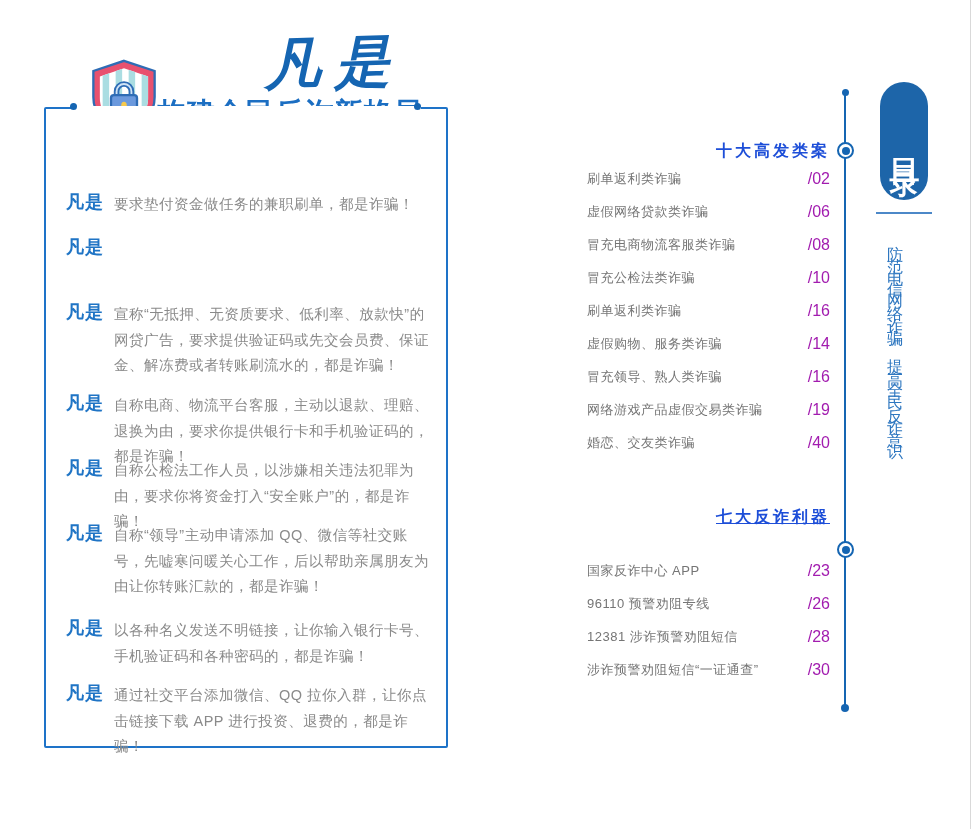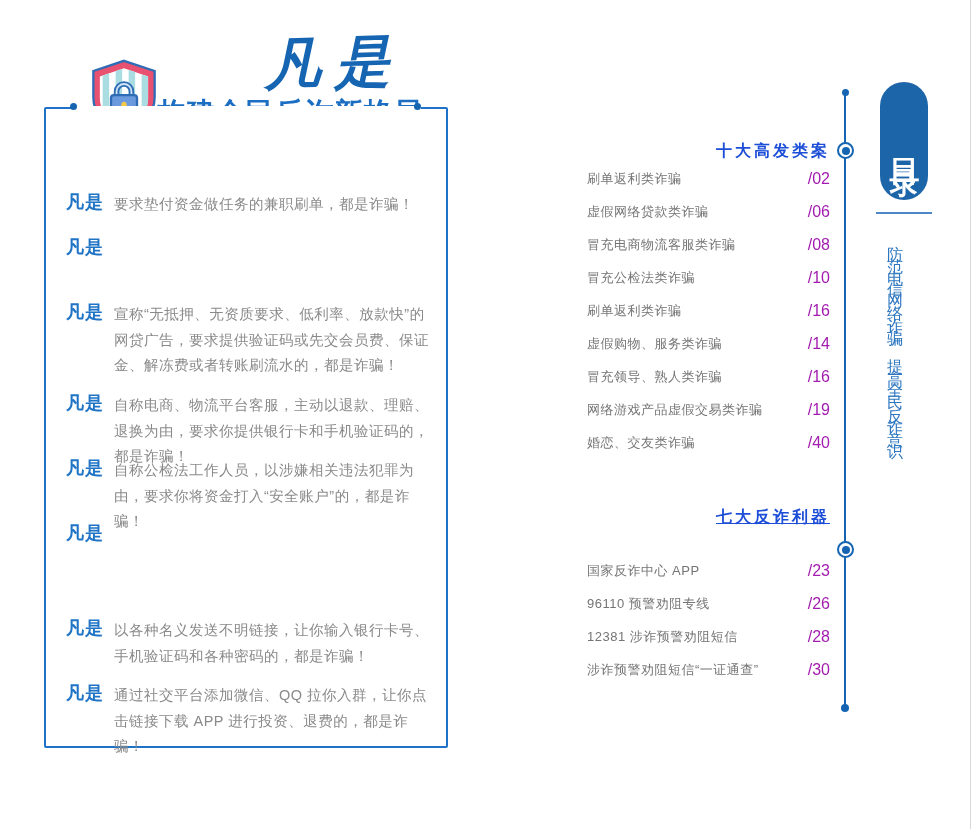--- a/index.html
+++ b/index.html
@@ -110,20 +110,21 @@
     <div class="fanshi-item" style="top:284px">
       <span class="fanshi-label">凡是</span>
       <span class="fanshi-text">自称电商、物流平台客服，主动以退款、理赔、退换为由，要求你提供银行卡和手机验证码的，都是诈骗！</span>
     </div>
     <div class="fanshi-item" style="top:349px">
       <span class="fanshi-label">凡是</span>
       <span class="fanshi-text">自称公检法工作人员，以涉嫌相关违法犯罪为由，要求你将资金打入“安全账户”的，都是诈骗！</span>
     </div>
     <div class="fanshi-item" style="top:414px">
       <span class="fanshi-label">凡是</span>
+      <span class="fanshi-text">自称“领导”主动申请添加 QQ、微信等社交账号，先嘘寒问暖关心工作，后以帮助亲属朋友为由让你转账汇款的，都是诈骗！</span>
     </div>
     <div class="fanshi-item" style="top:509px">
       <span class="fanshi-label">凡是</span>
       <span class="fanshi-text">以各种名义发送不明链接，让你输入银行卡号、手机验证码和各种密码的，都是诈骗！</span>
     </div>
     <div class="fanshi-item" style="top:574px">
       <span class="fanshi-label">凡是</span>
       <span class="fanshi-text">通过社交平台添加微信、QQ 拉你入群，让你点击链接下载 APP 进行投资、退费的，都是诈骗！</span>
     </div>
   </div>

